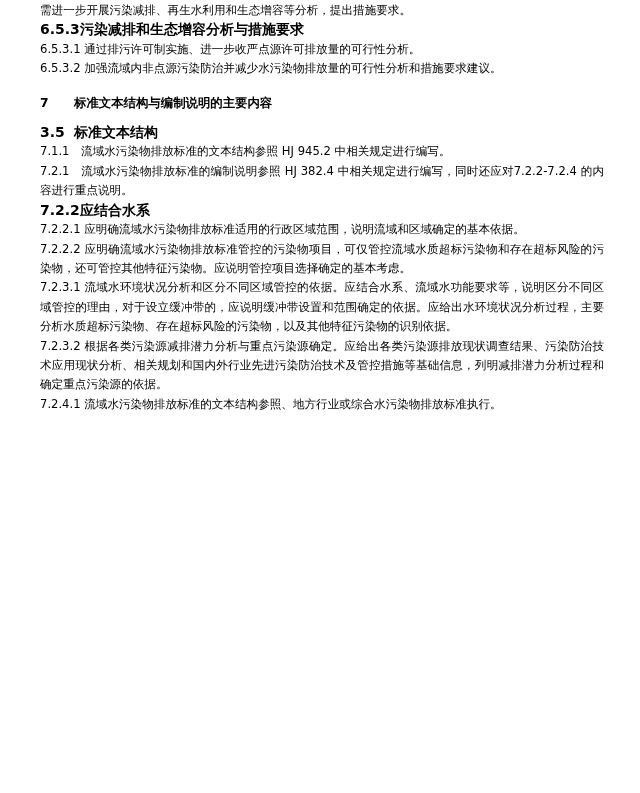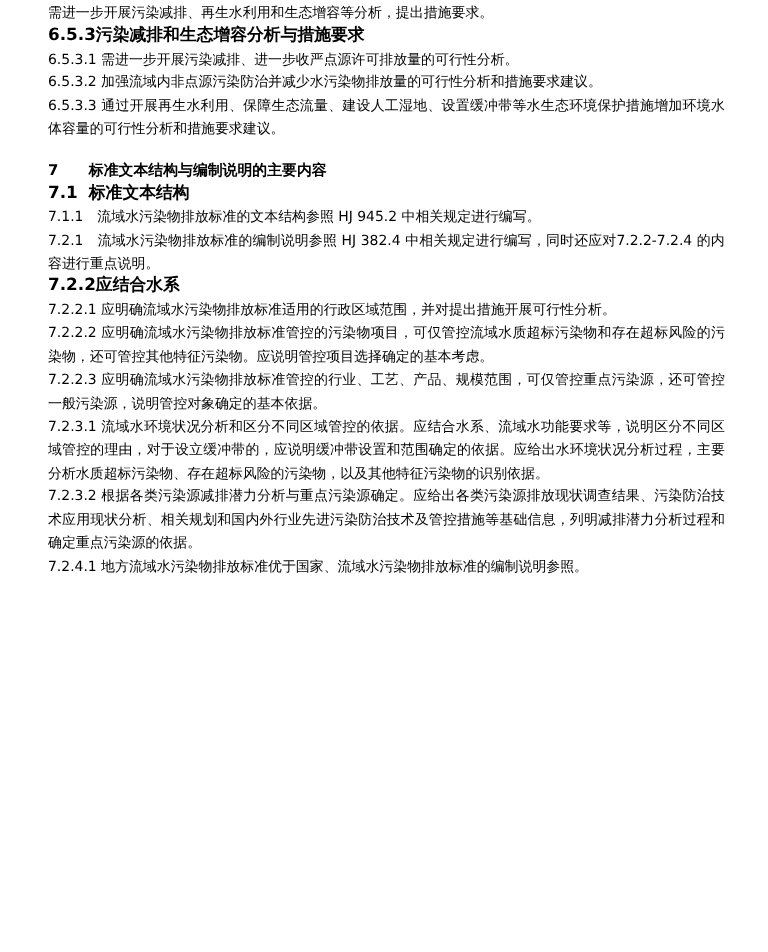--- a/index.html
+++ b/index.html
@@ -56,28 +56,26 @@
     margin: 0;
   }
 </style>
 </head>
 <body>
 
 <div class="page">
   <div id="content">
       <p class="body-para">需进一步开展污染减排、再生水利用和生态增容等分析，提出措施要求。</p>
       <div class="heading"><span class="num">6.5.3</span><span class="txt">污染减排和生态增容分析与措施要求</span></div>
-      <p class="body-para">6.5.3.1 需进一步开展污染减排、进一步收严点源许可排放量的可行性分析。</p>
+      <p class="body-para">6.5.3.1 通过排污许可制实施、进一步收严点源许可排放量的可行性分析。</p>
       <p class="body-para">6.5.3.2 加强流域内非点源污染防治并减少水污染物排放量的可行性分析和措施要求建议。</p>
-      <p class="body-para">6.5.3.3 通过开展再生水利用、保障生态流量、建设人工湿地、设置缓冲带等水生态环境保护措施增加环境水体容量的可行性分析和措施要求建议。</p>
-      <div class="h-major sp-before-7" style=""><span class="num">7</span><span class="txt">标准文本结构与编制说明的主要内容</span></div>
-      <div class="heading"><span class="num">7.1</span><span class="txt">标准文本结构</span></div>
+      <div class="h-major sp-before-7" style="margin-bottom: 10px;"><span class="num">7</span><span class="txt">标准文本结构与编制说明的主要内容</span></div>
+      <div class="heading"><span class="num">3.5</span><span class="txt">标准文本结构</span></div>
       <p class="body-para">7.1.1　流域水污染物排放标准的文本结构参照 HJ 945.2 中相关规定进行编写。</p>
       <p class="body-para">7.2.1　流域水污染物排放标准的编制说明参照 HJ 382.4 中相关规定进行编写，同时还应对7.2.2-7.2.4 的内容进行重点说明。</p>
       <div class="heading"><span class="num">7.2.2</span><span class="txt">应结合水系</span></div>
-      <p class="body-para">7.2.2.1 应明确流域水污染物排放标准适用的行政区域范围，并对提出措施开展可行性分析。</p>
+      <p class="body-para">7.2.2.1 应明确流域水污染物排放标准适用的行政区域范围，说明流域和区域确定的基本依据。</p>
       <p class="body-para">7.2.2.2 应明确流域水污染物排放标准管控的污染物项目，可仅管控流域水质超标污染物和存在超标风险的污染物，还可管控其他特征污染物。应说明管控项目选择确定的基本考虑。</p>
-      <p class="body-para">7.2.2.3 应明确流域水污染物排放标准管控的行业、工艺、产品、规模范围，可仅管控重点污染源，还可管控一般污染源，说明管控对象确定的基本依据。</p>
       <p class="body-para">7.2.3.1 流域水环境状况分析和区分不同区域管控的依据。应结合水系、流域水功能要求等，说明区分不同区域管控的理由，对于设立缓冲带的，应说明缓冲带设置和范围确定的依据。应给出水环境状况分析过程，主要分析水质超标污染物、存在超标风险的污染物，以及其他特征污染物的识别依据。</p>
       <p class="body-para">7.2.3.2 根据各类污染源减排潜力分析与重点污染源确定。应给出各类污染源排放现状调查结果、污染防治技术应用现状分析、相关规划和国内外行业先进污染防治技术及管控措施等基础信息，列明减排潜力分析过程和确定重点污染源的依据。</p>
-      <p class="body-para">7.2.4.1 地方流域水污染物排放标准优于国家、流域水污染物排放标准的编制说明参照。</p>
+      <p class="body-para">7.2.4.1 流域水污染物排放标准的文本结构参照、地方行业或综合水污染物排放标准执行。</p>
     </div>
 </div>
 
 </body></html>

